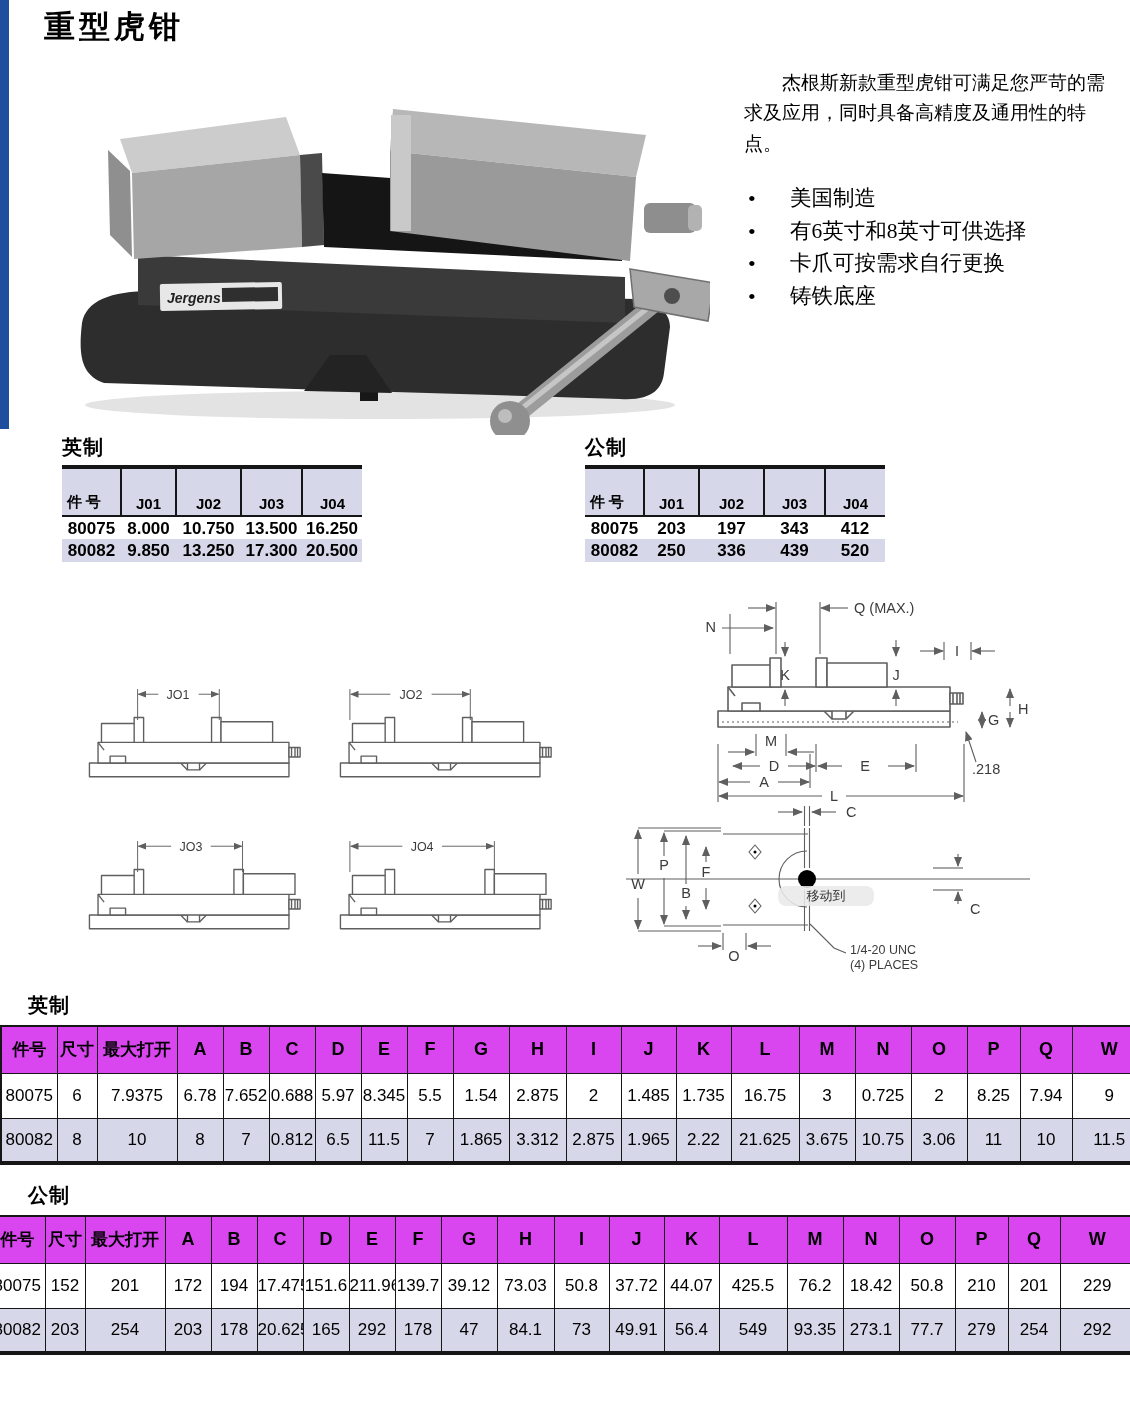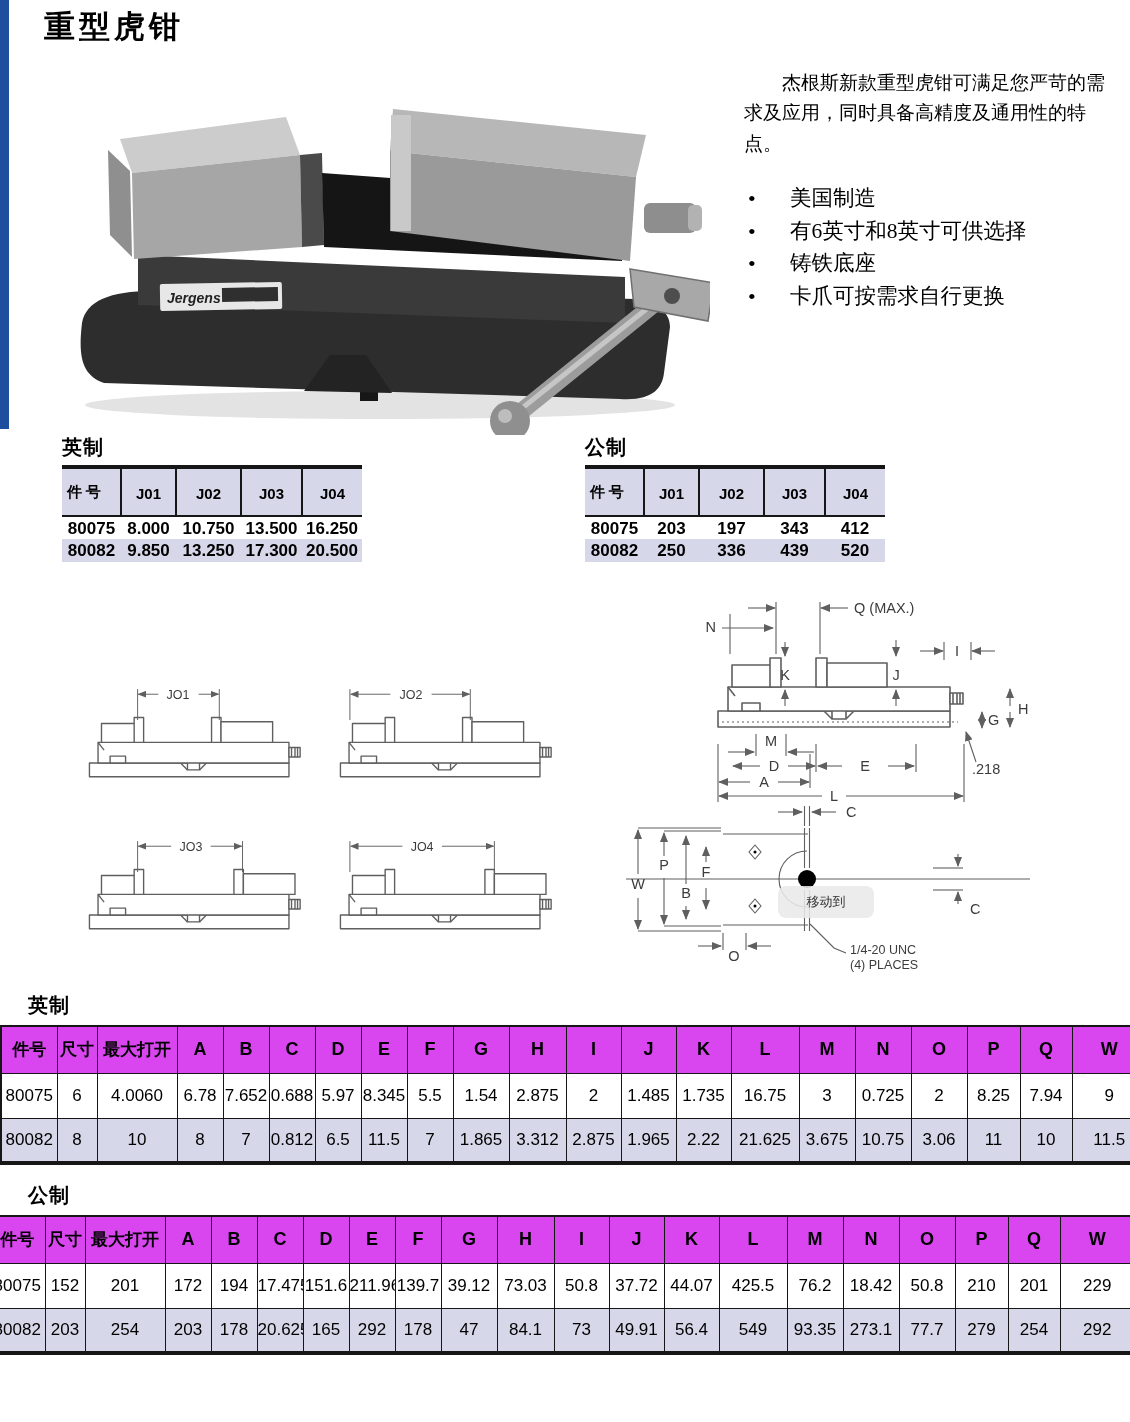--- a/index.html
+++ b/index.html
@@ -16,21 +16,21 @@
   .bullets li::before{content:"\2022";position:absolute;left:4px;font-size:22px}
   .sec-label{font-size:20px;font-weight:bold;font-family:"Liberation Serif",serif;letter-spacing:1px}
   
   .small-sec{width:310px}
   .smalltable{border-collapse:collapse;table-layout:fixed;width:300px;margin-top:4px;border-top:4px solid #161616}
   .smalltable th:nth-child(1){width:59px}.smalltable th:nth-child(2){width:55px}
   .smalltable th:nth-child(3){width:65px}.smalltable th:nth-child(4){width:61px}
   .smalltable th:nth-child(5){width:60px}
   .smalltable thead tr{border-bottom:2.5px solid #161616}
   .smalltable th{background:#d6d8e9;height:49px;vertical-align:bottom;text-align:center;
-    font-size:15px;font-weight:bold;border-left:2px solid #161616;padding-bottom:13px}
+    font-size:15px;font-weight:bold;border-left:2px solid #161616;padding-bottom:3px}
   .smalltable th:first-child{border-left:none;text-align:left;padding-left:5px;font-family:"Liberation Serif",serif}
   .smalltable td{height:23px;text-align:center;font-size:17px;font-weight:600;line-height:1}
   .smalltable tbody tr:nth-child(2) td{background:#d6d8e9}
   
   .bigtable{border-collapse:collapse;table-layout:fixed;width:1146px;margin-top:6px;
     border:2.5px solid #161616;border-bottom:4px solid #161616}
   .bigtable th,.bigtable td{border:1.8px solid #161616;text-align:center;overflow:hidden}
   .bigtable th{background:#d946ef;height:47px;font-size:18px;font-weight:bold}
   .bigtable th:nth-child(-n+3){font-family:"Liberation Serif",serif;font-size:17px}
   .bigtable td{height:45px;font-size:17px}
@@ -45,21 +45,21 @@
   .bigtable th:nth-child(16),.bigtable th:nth-child(17),.bigtable th:nth-child(18){width:56px}
   .bigtable th:nth-child(19){width:53px}.bigtable th:nth-child(20){width:52px}
   .bigtable th:nth-child(21){width:75px}
   
   svg text{font-family:"Liberation Sans",sans-serif}
   .dln{fill:#fff;stroke:#5f5f5f;stroke-width:1.6;stroke-linejoin:round}
   .dim line,.dim path,.dim polyline{stroke:#5f5f5f;stroke-width:1.1;fill:none}
   .dim text{fill:#3c3c3c;font-size:14.5px}
   .dim .sm{font-size:12.5px}
   .thin{stroke-width:0.9}
-  .tooltip{left:778px;top:886px;width:96px;height:32px;background:rgba(233,233,233,.88);
+  .tooltip{left:778px;top:886px;width:96px;height:20px;background:rgba(233,233,233,.88);
     border-radius:8px;font-size:13px;color:#333;display:flex;align-items:center;justify-content:center}
 </style>
 </head>
 <body>
 
 <svg width="0" height="0" style="position:absolute" aria-hidden="true">
   <defs>
     <marker id="arr" viewBox="0 0 10 8" refX="9" refY="4" markerWidth="10" markerHeight="8" orient="auto" markerUnits="userSpaceOnUse">
         <path d="M0,0L10,4L0,8Z" fill="#5f5f5f"></path>
       </marker>
@@ -115,22 +115,22 @@
     <path d="M570,214 L654,228 L648,266 L574,252 Z" fill="#a8a8a8" stroke="#707070" stroke-width="1.5"></path>
     <circle cx="612" cy="241" r="8" fill="#4e4e4e"></circle>
   </g>
 </svg>
 
 <div class="abs intro">
   <p>杰根斯新款重型虎钳可满足您严苛的需求及应用，同时具备高精度及通用性的特点。</p>
   <ul class="bullets">
     <li><span>美国制造</span></li>
     <li><span>有6英寸和8英寸可供选择</span></li>
+    <li><span>卡爪可按需求自行更换</span></li>
     <li><span>铸铁底座</span></li>
-    <li><span>卡爪可按需求自行更换</span></li>
   </ul>
 </div>
 
 <div class="abs small-sec" style="left:62px;top:434px">
   <div class="sec-label">英制</div>
   <table class="smalltable">
     <thead>
         <tr>
           <th>件 号</th>
           <th>J01</th>
@@ -373,21 +373,21 @@
           <th>O</th>
           <th>P</th>
           <th>Q</th>
           <th>W</th>
         </tr>
       </thead>
       <tbody>
         <tr>
           <td>80075</td>
           <td>6</td>
-          <td>4.0060</td>
+          <td>7.9375</td>
           <td>6.78</td>
           <td>7.652</td>
           <td>0.688</td>
           <td>5.97</td>
           <td>8.345</td>
           <td>5.5</td>
           <td>1.54</td>
           <td>2.875</td>
           <td>2</td>
           <td>1.485</td>

